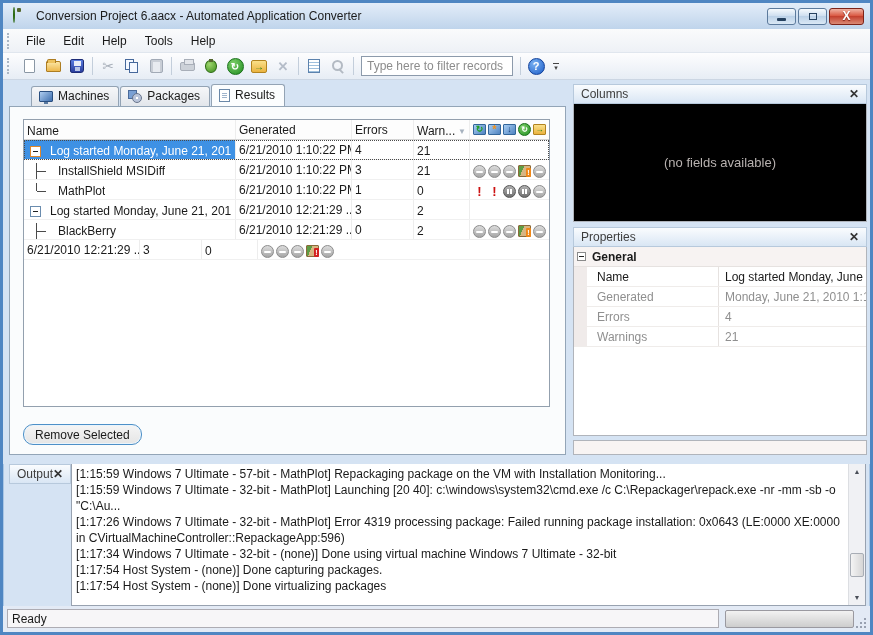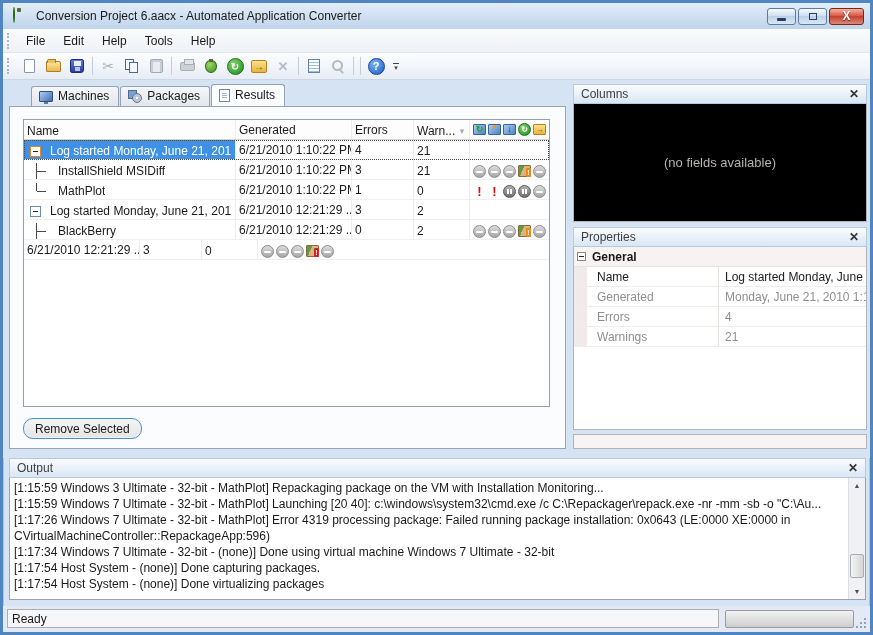--- a/index.html
+++ b/index.html
@@ -175,21 +175,21 @@
   .pgroup .pexp i { width:5px; height:1px; background:#222; }
   .pgroup .glabel { font-weight:bold; }
   .prow { display:flex; height:20px; border-bottom:1px solid #efecea; }
   .prow .gut { width:13px; flex:0 0 13px; background:#f0ebea; }
   .prow .plabel { width:132px; flex:0 0 132px; padding:3px 4px 0 10px; color:#8f8f8f;
     border-right:1px solid #e6e2e0; white-space:nowrap; overflow:hidden; }
   .prow .pvalue { flex:1; padding:3px 2px 0 6px; color:#8f8f8f; white-space:nowrap; overflow:hidden; }
   .prow.sel .plabel, .prow.sel .pvalue { color:#1a1a1a; }
   .props-desc { height:15px; flex:0 0 15px; margin-top:4px; border:1px solid #b0b4bb; background:#f8f4f3; }
   
-  .output-panel { flex:0 0 142px; display:flex; flex-direction:column; margin:0 4px 6px 6px; }
+  .output-panel { flex:0 0 142px; display:flex; flex-direction:row; margin:0 4px 0 6px; }
   .output-body { flex:1; border:1px solid #98a2b0; border-top:none; background:#fff; display:flex; min-height:0; }
   .output-text { flex:1; padding:2px 4px; line-height:16px; overflow:hidden; word-break:break-word; }
   .vscroll { width:17px; flex:0 0 17px; background:#f0f1f4; border-left:1px solid #dcdee2;
     position:relative; display:flex; flex-direction:column; justify-content:space-between; align-items:center; }
   .sarrow { font-size:7px; color:#4a4f58; padding:4px 0; }
   .sthumb { position:absolute; left:1px; top:63%; width:14px; height:24px;
     background:linear-gradient(90deg,#f4f4f4,#d6d6d6); border:1px solid #a8adb5; border-radius:2px; }
   
   .statusbar { flex:0 0 26px; display:flex; align-items:center; padding:2px 16px 3px 4px; background:#e3eaf5; position:relative; }
   .ready-box { width:781px; height:19px; border:1px solid #adacb3; background:#f7f6f8; padding:2px 4px 0 4px; }
@@ -267,20 +267,21 @@
         <span class="i-stop">✕</span>
       </span>
     <span class="tsep"></span>
     <span class="tbtn">
         <span class="i-report"></span>
       </span>
     <span class="tbtn">
         <span class="i-search"></span>
       </span>
     <span class="tsep"></span>
+    <input class="filter-input" type="text" placeholder="Type here to filter records" style="">
     <span class="tsep"></span>
     <span class="tbtn">
         <span class="i-help">?</span>
       </span>
     <span class="overflow">
         <span class="dash"></span>
         <span class="arr">▾</span>
       </span>
   </div>
 
@@ -529,21 +530,21 @@
     </div>
   </div>
 
   <div class="output-panel">
     <div class="panel-header">
       <span>Output</span>
       <span class="panel-close">✕</span>
     </div>
     <div class="output-body">
       <div class="output-text">
-        <div>[1:15:59 Windows 3 Ultimate - 32-bit - MathPlot] Repackaging package on the VM with Installation Monitoring...</div>
+        <div>[1:15:59 Windows 7 Ultimate - 57-bit - MathPlot] Repackaging package on the VM with Installation Monitoring...</div>
         <div>[1:15:59 Windows 7 Ultimate - 32-bit - MathPlot] Launching [20 40]: c:\windows\system32\cmd.exe  /c C:\Repackager\repack.exe -nr -mm -sb -o "C:\Au...</div>
         <div>[1:17:26 Windows 7 Ultimate - 32-bit - MathPlot] Error 4319 processing package: Failed running package installation: 0x0643 (LE:0000 XE:0000 in CVirtualMachineController::RepackageApp:596)</div>
         <div>[1:17:34 Windows 7 Ultimate - 32-bit - (none)] Done using virtual machine Windows 7 Ultimate - 32-bit</div>
         <div>[1:17:54 Host System - (none)] Done capturing packages.</div>
         <div>[1:17:54 Host System - (none)] Done virtualizing packages</div>
       </div>
       <div class="vscroll">
         <span class="sarrow">▲</span>
         <span class="sthumb"></span>
         <span class="sarrow">▼</span>

